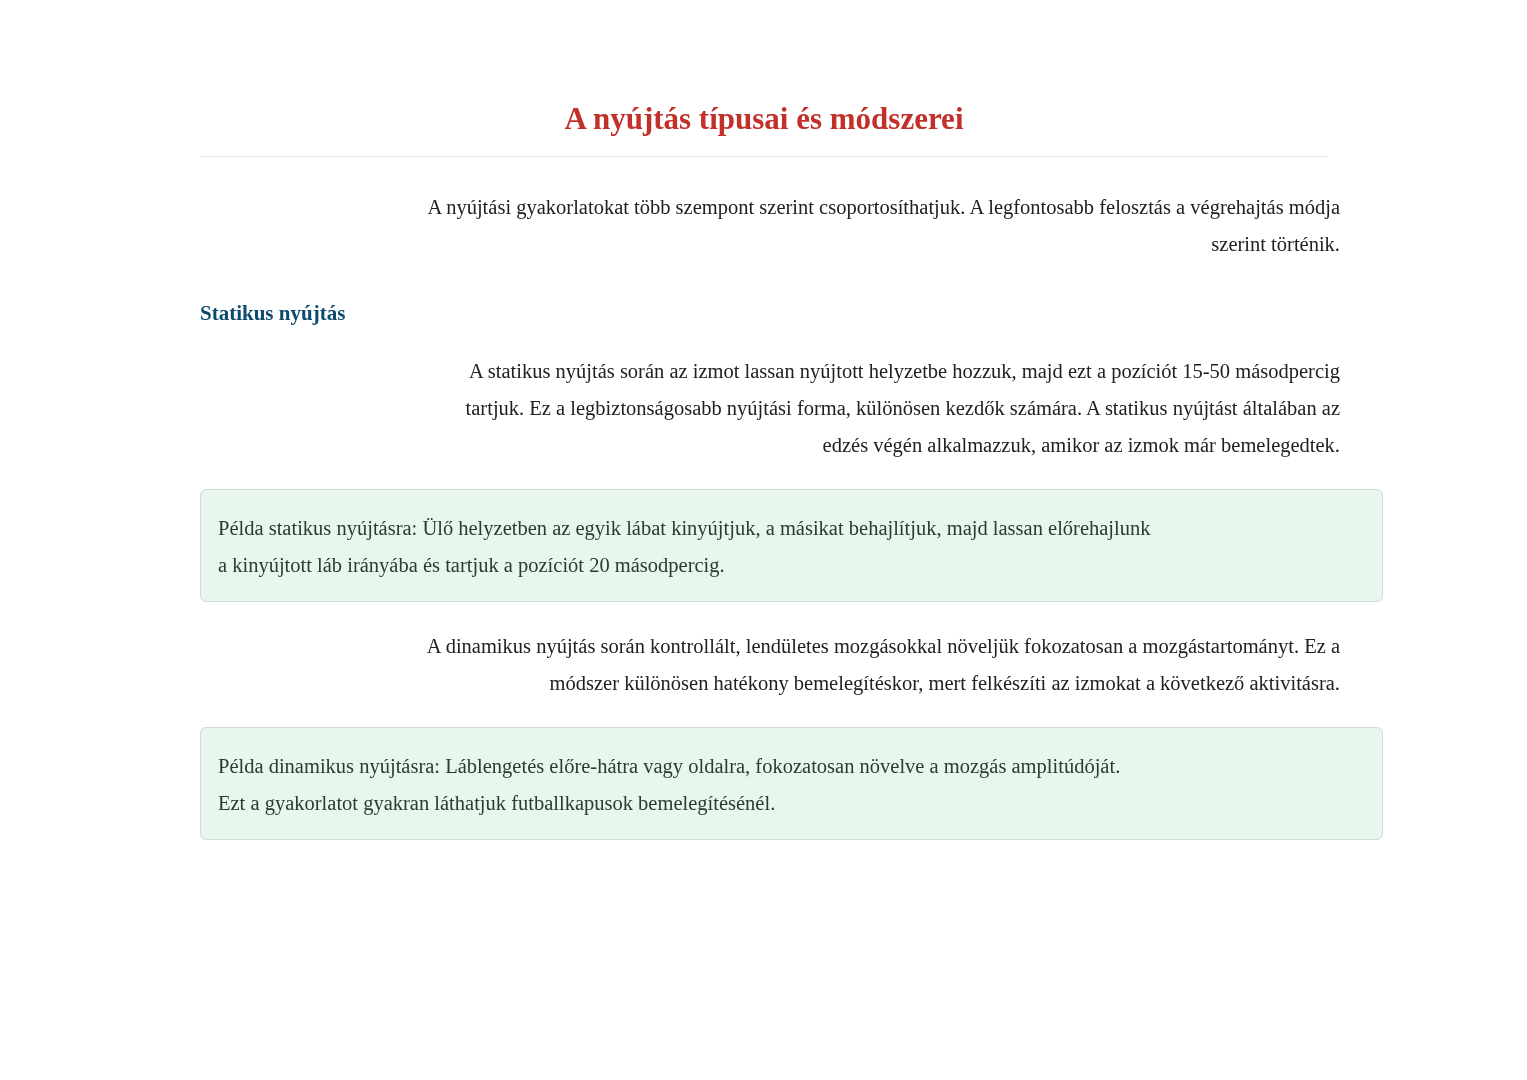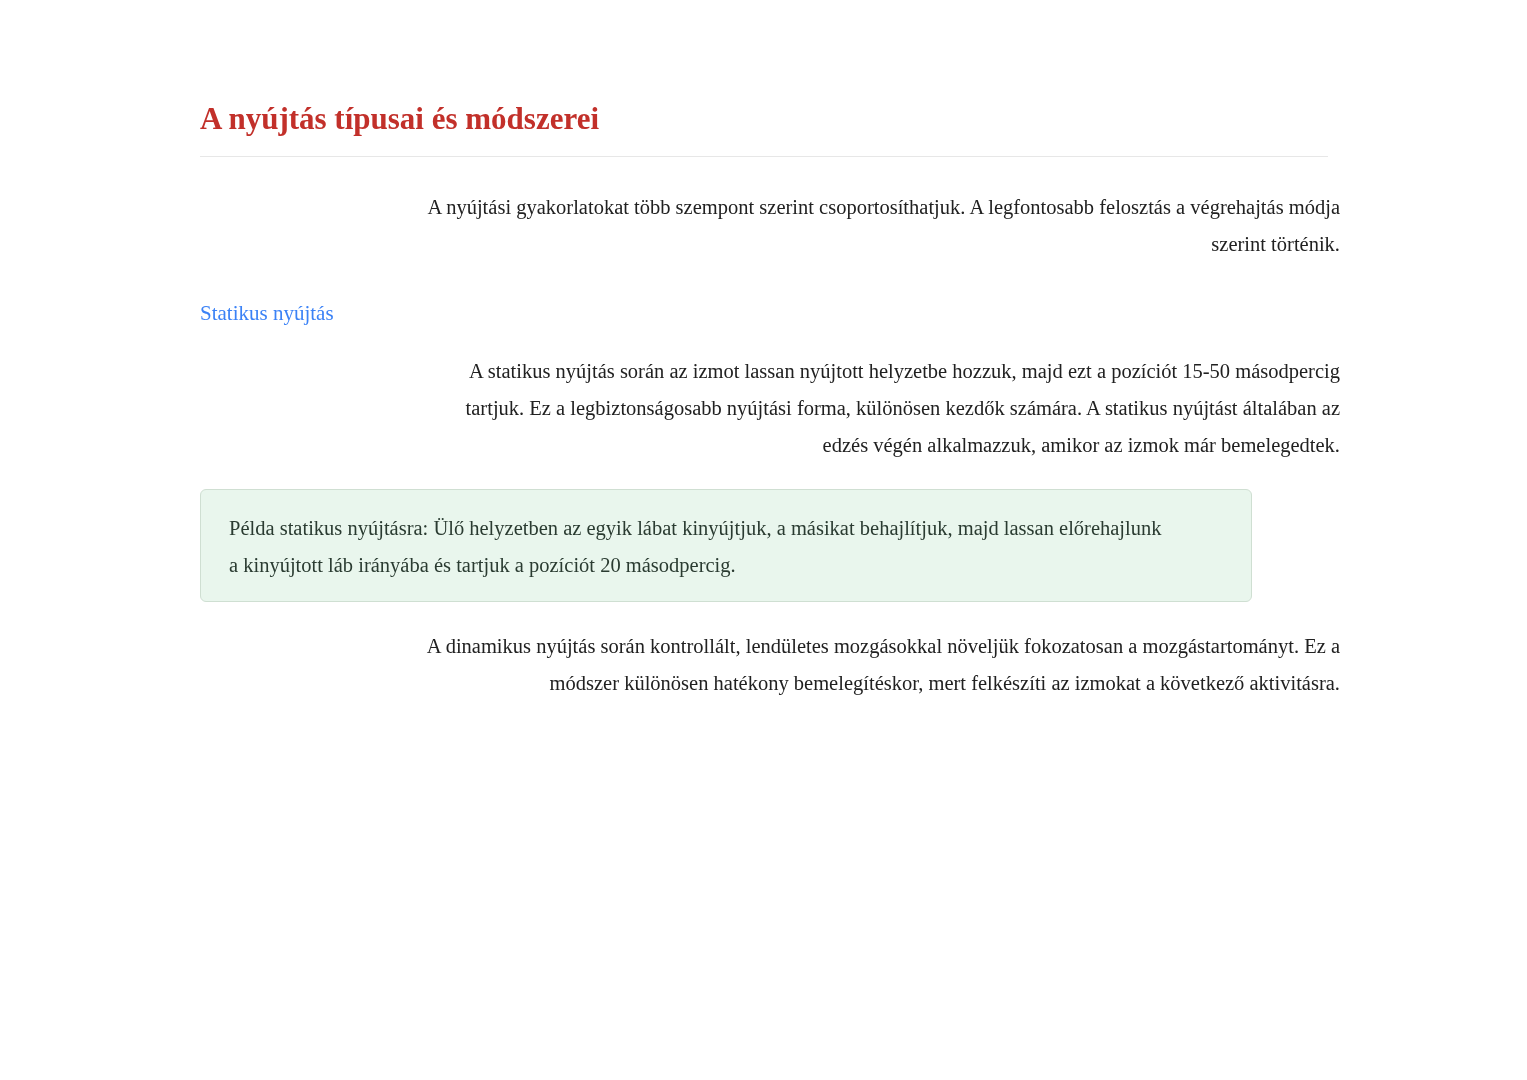--- a/index.html
+++ b/index.html
@@ -20,20 +20,21 @@
     padding: 100px 0 0 200px;
     width: 1420px;
   }
   h1.page-title {
     margin: 0;
     font-size: 31px;
     line-height: 1.2;
     font-weight: 700;
     color: #c2302a;
     width: 1128px;
+    text-align: center;
   }
   hr.title-divider {
     border: none;
     border-top: 1px solid #e7e7e7;
     width: 1128px;
     margin: 19px 0 0 0;
   }
   p.body-par {
     margin: 26px 0 0 0;
     font-size: 20.5px;
@@ -43,31 +44,31 @@
     color: #212121;
     text-align: right;
   }
   p.body-par.first {
     margin-top: 32px;
   }
   h2.section-heading {
     margin: 36px 0 0 0;
     font-size: 21px;
     line-height: 1.28;
-    font-weight: 400;
-    color: #3b82f6;
+    font-weight: 700;
+    color: #0c4a6e;
   }
   .example-box {
     box-sizing: border-box;
     margin: 24px 0 0 0;
-    width: 1052px;
+    width: 1183px;
     background: #e9f6ed;
     border: 1px solid #cfdfd2;
     border-radius: 6px;
-    padding: 20px 28px 17px 28px;
+    padding: 20px 28px 17px 17px;
   }
   .example-box p {
     margin: 0;
     font-size: 20.5px;
     line-height: 1.82;
     white-space: pre-line;
     color: #2a3b31;
   }
 </style>
 </head>
@@ -90,14 +91,18 @@
 
   <div class="example-box">
     <p>Példa statikus nyújtásra: Ülő helyzetben az egyik lábat kinyújtjuk, a másikat behajlítjuk, majd lassan előrehajlunk
 a kinyújtott láb irányába és tartjuk a pozíciót 20 másodpercig.</p>
   </div>
 
 
   <p class="body-par">A dinamikus nyújtás során kontrollált, lendületes mozgásokkal növeljük fokozatosan a mozgástartományt. Ez a
 módszer különösen hatékony bemelegítéskor, mert felkészíti az izmokat a következő aktivitásra.</p>
 
+  <div class="example-box">
+    <p>Példa dinamikus nyújtásra: Láblengetés előre-hátra vagy oldalra, fokozatosan növelve a mozgás amplitúdóját.
+Ezt a gyakorlatot gyakran láthatjuk futballkapusok bemelegítésénél.</p>
+  </div>
 
 </main>
 
 </body></html>

